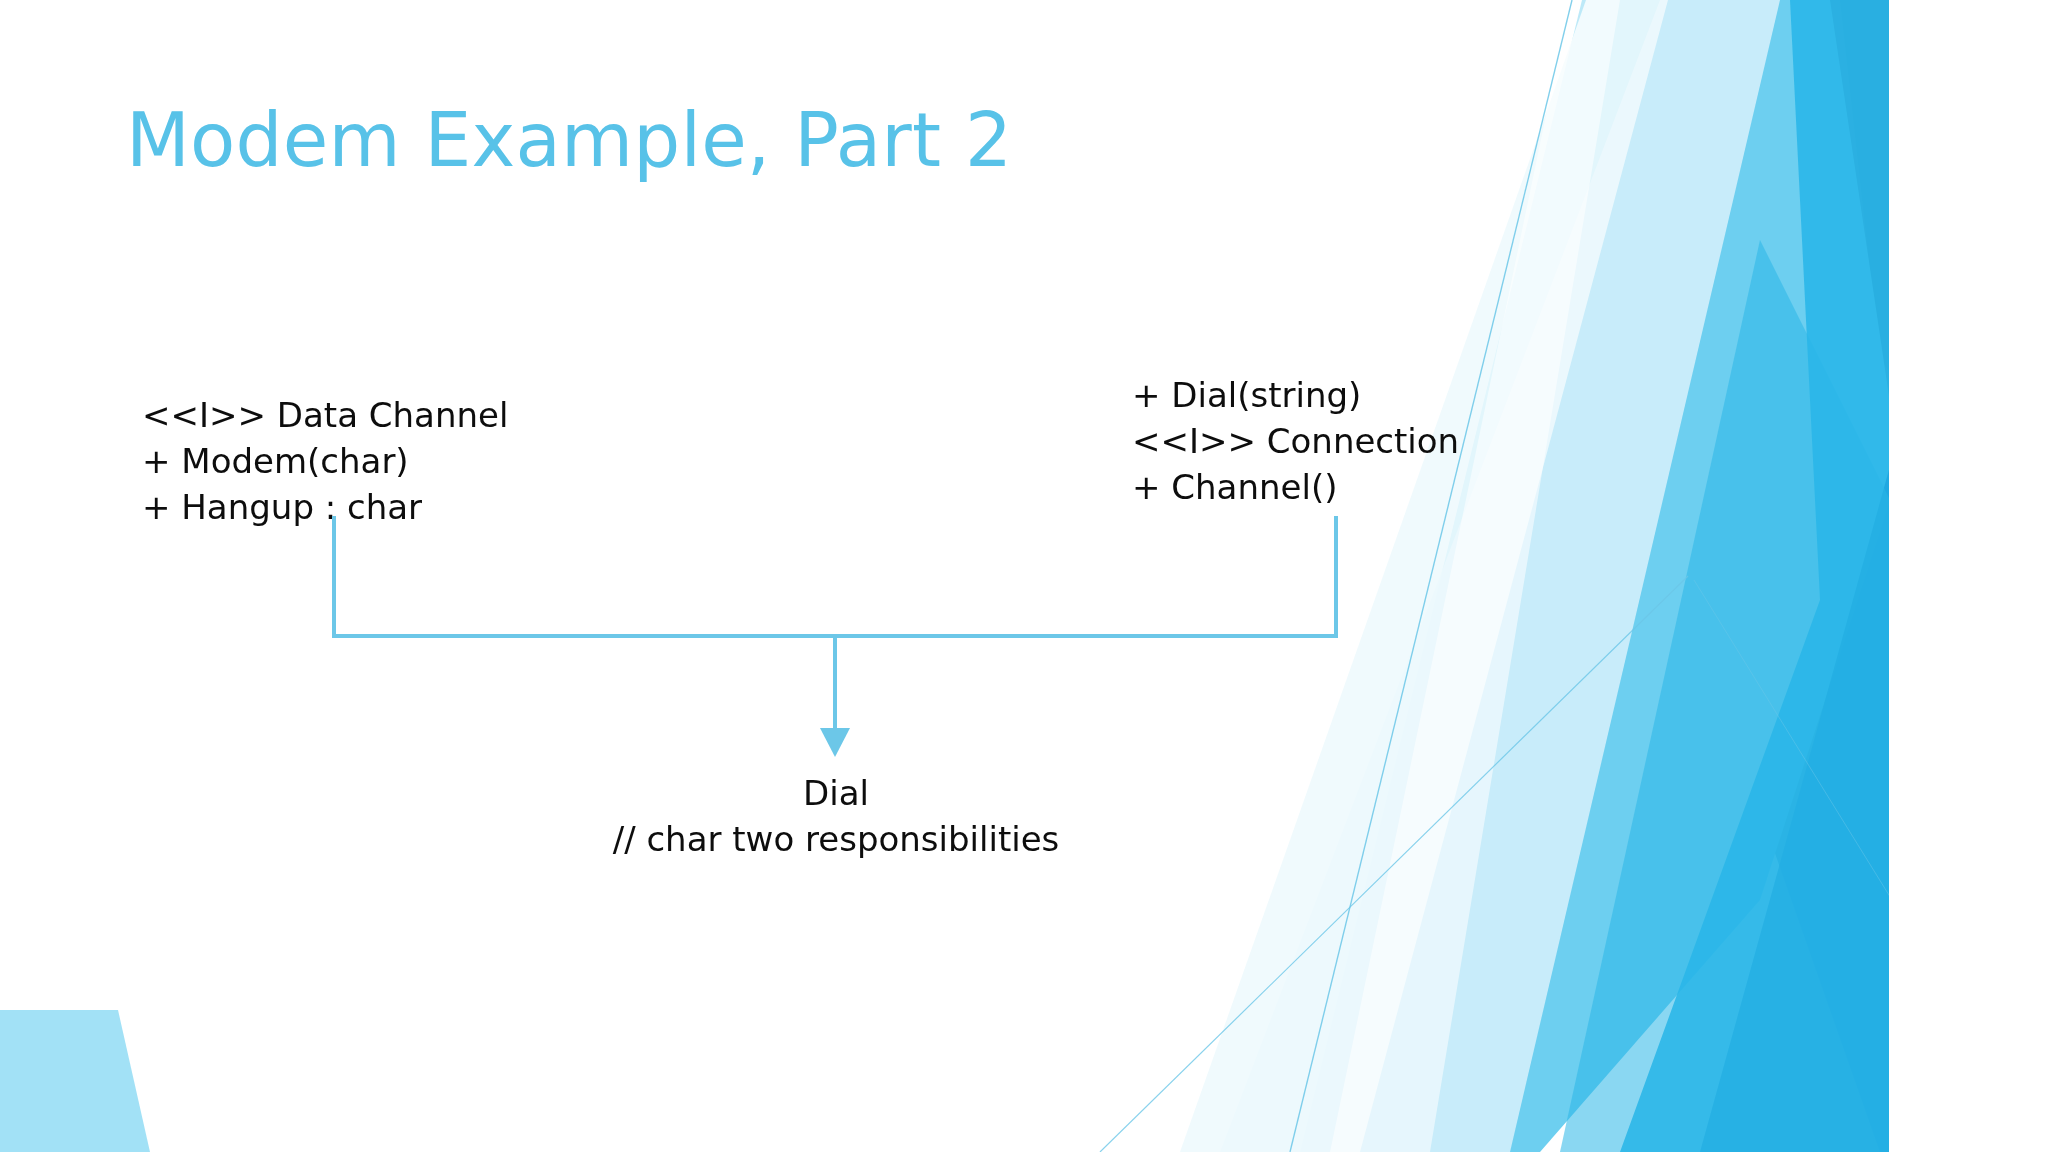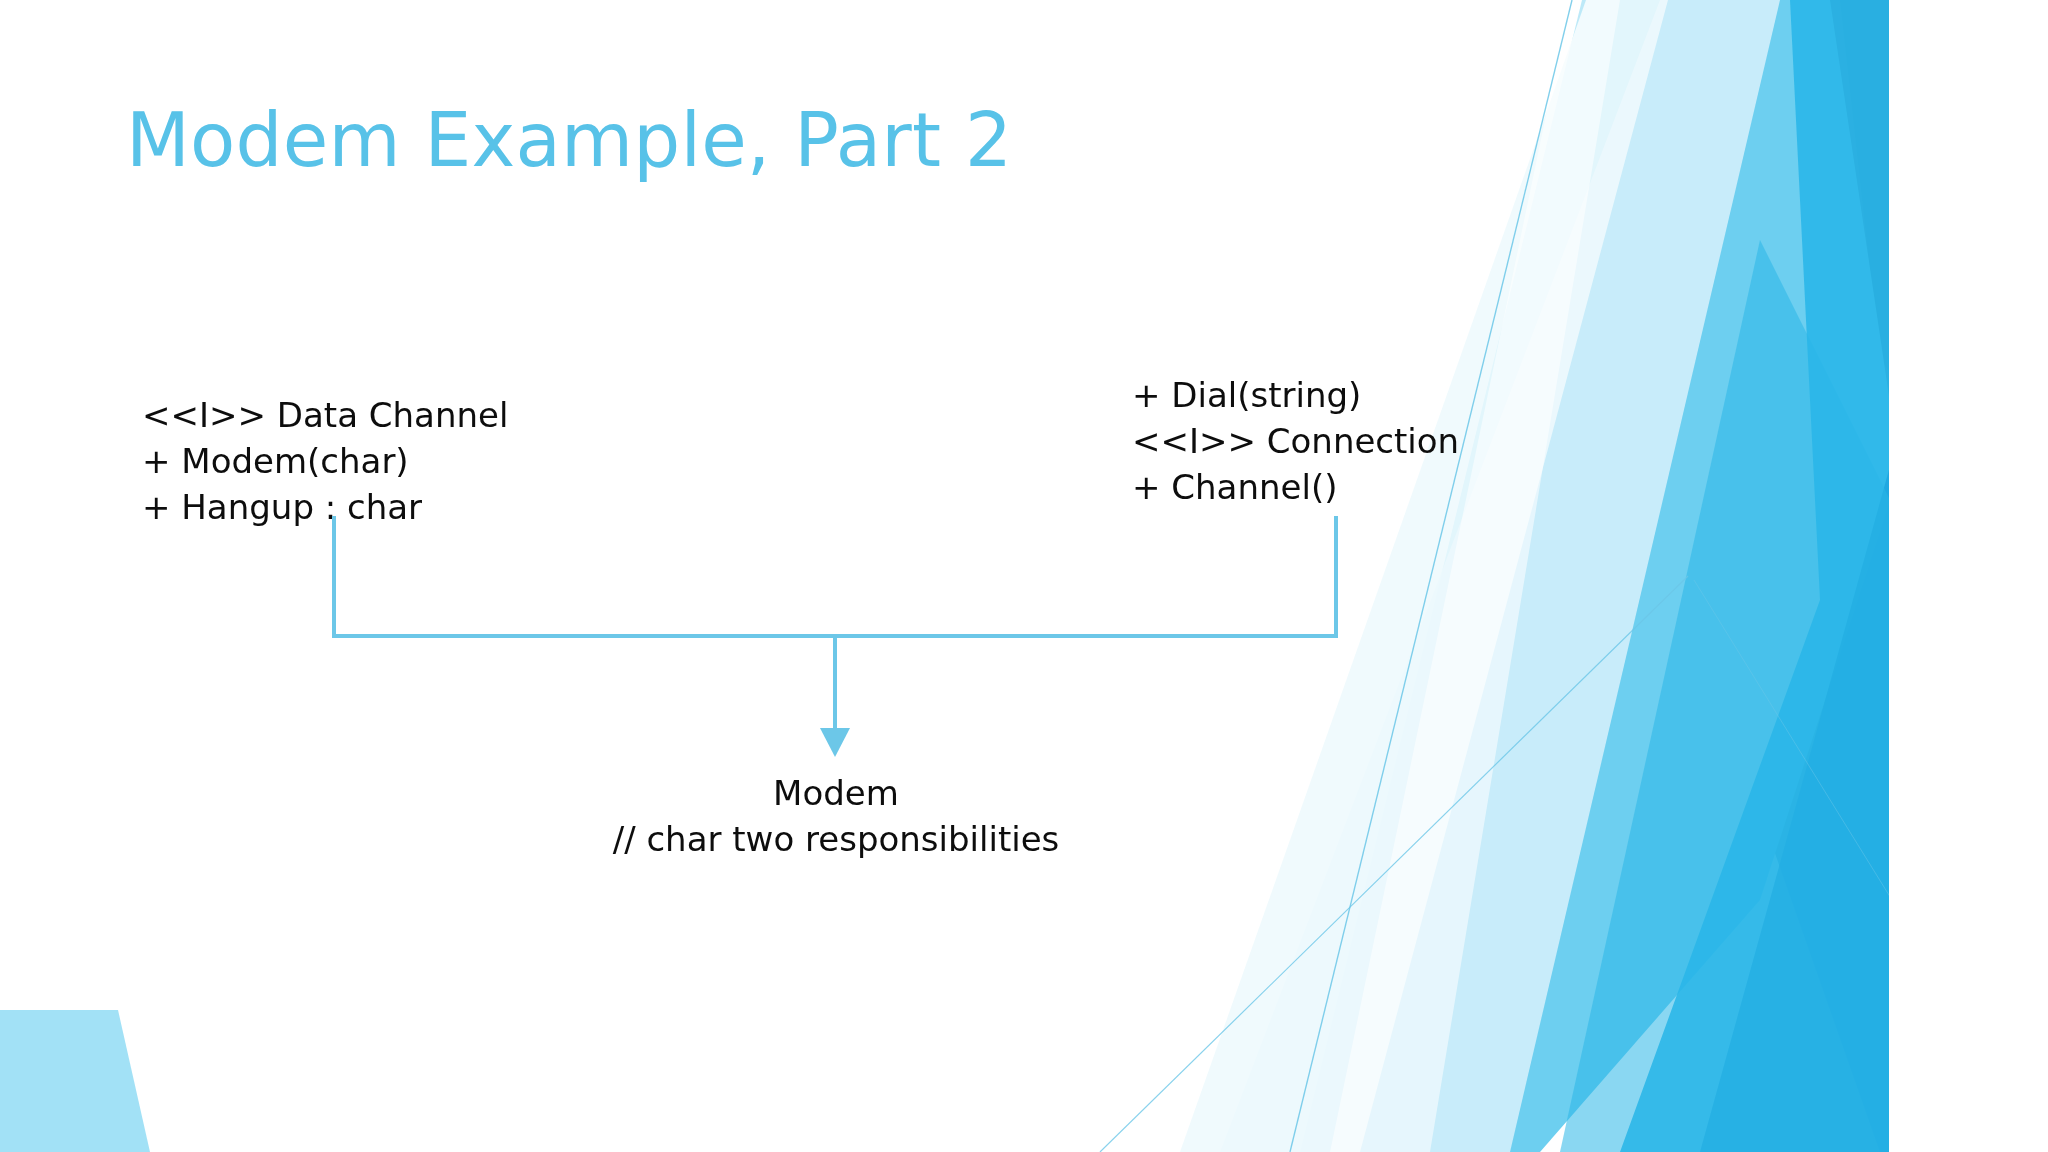--- a/index.html
+++ b/index.html
@@ -111,17 +111,17 @@
     <span class="iface-line">+ Channel()</span>
   </div>
 
   <svg id="connector-svg" viewBox="0 0 2048 1152" preserveAspectRatio="none">
     <path d="M 334 518 L 334 636 L 1336 636 L 1336 518" fill="none" stroke="#6cc7e8" stroke-width="4" stroke-linecap="square" stroke-linejoin="miter"></path>
     <line x1="835" y1="636" x2="835" y2="732" stroke="#6cc7e8" stroke-width="4"></line>
     <polygon points="820,728 850,728 835,757" fill="#6cc7e8"></polygon>
   </svg>
 
   <div id="class-caption">
-    <span class="caption-line">Modem</span>
+    <span class="caption-line">Dial</span>
     <span class="caption-line">// char two responsibilities</span>
   </div>
 
 </div>
 
 </body></html>

